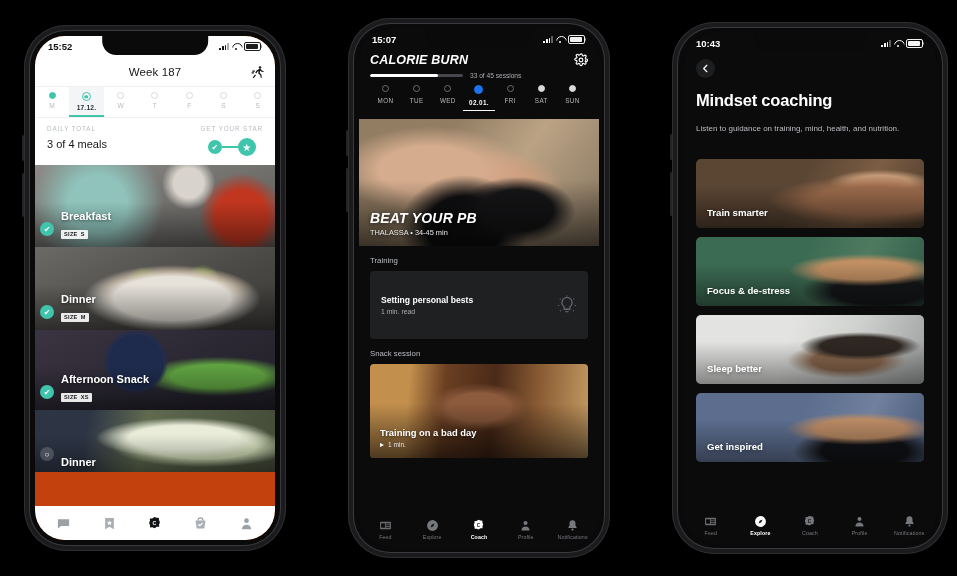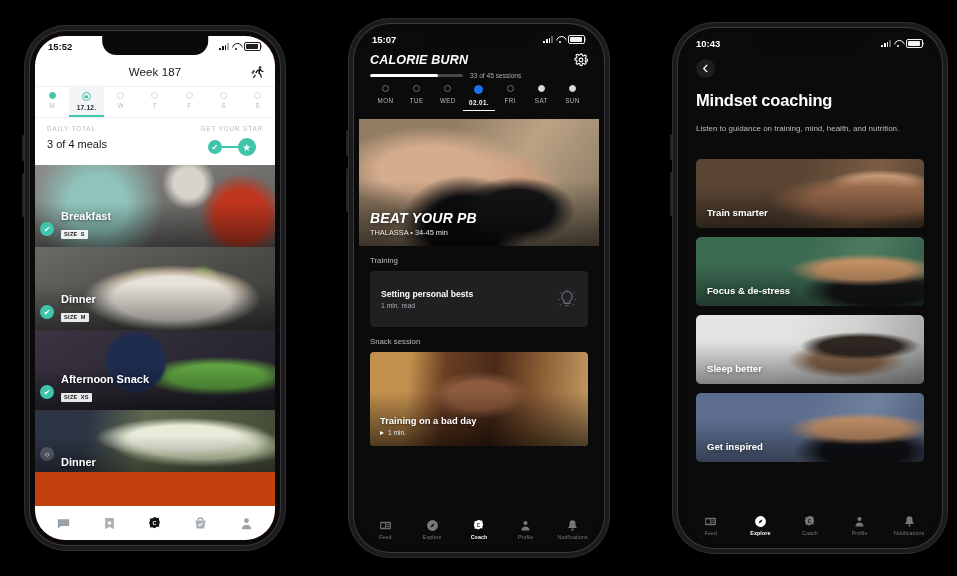--- a/index.html
+++ b/index.html
@@ -101,21 +101,21 @@
   .p2-d.today{width:9px;height:9px;background:#1a73ec;border-color:#1a73ec;}
   .p2-dl{font-size:6.3px;color:#b5b8bc;letter-spacing:.4px;}
   .p2-day.sel .p2-dl{color:#fff;font-weight:bold;}
   .hero{position:relative;height:127px;overflow:hidden;}
   .hero .ph{position:absolute;inset:0;}
   .hero-txt{position:absolute;left:11px;bottom:9px;z-index:3;}
   .hero-title{font-size:14px;font-weight:bold;font-style:italic;color:#fff;letter-spacing:.2px;
               text-shadow:0 1px 4px rgba(0,0,0,.6);}
   .hero-sub{font-size:7.4px;color:#e7e8ea;margin-top:2px;text-shadow:0 1px 3px rgba(0,0,0,.6);}
   .sec-label{font-size:7.8px;color:#b9bcc0;padding:10px 11px 6px;}
-  .know-card{margin:0 11px;background:#1f2022;border-radius:4px;padding:18px 11px;
+  .know-card{margin:0 11px;background:#1f2022;border-radius:4px;padding:24px 11px;
              display:flex;align-items:center;justify-content:space-between;}
   .know-t{font-size:8.6px;font-weight:bold;color:#fff;}
   .know-s{font-size:6.8px;color:#a9acb0;margin-top:3px;}
   .bulb{width:20px;height:20px;color:#6d7075;}
   .audio-card{position:relative;margin:0 11px;height:94px;border-radius:4px;overflow:hidden;}
   .audio-card .ph{position:absolute;inset:0;}
   .audio-txt{position:absolute;left:10px;bottom:10px;z-index:3;}
   .audio-t{font-size:9.4px;font-weight:bold;color:#fff;text-shadow:0 1px 3px rgba(0,0,0,.5);}
   .audio-d{font-size:6.6px;color:#e3e4e6;margin-top:3px;display:flex;align-items:center;gap:4px;}
   .play{width:0;height:0;border-left:4px solid #fff;border-top:2.6px solid transparent;

